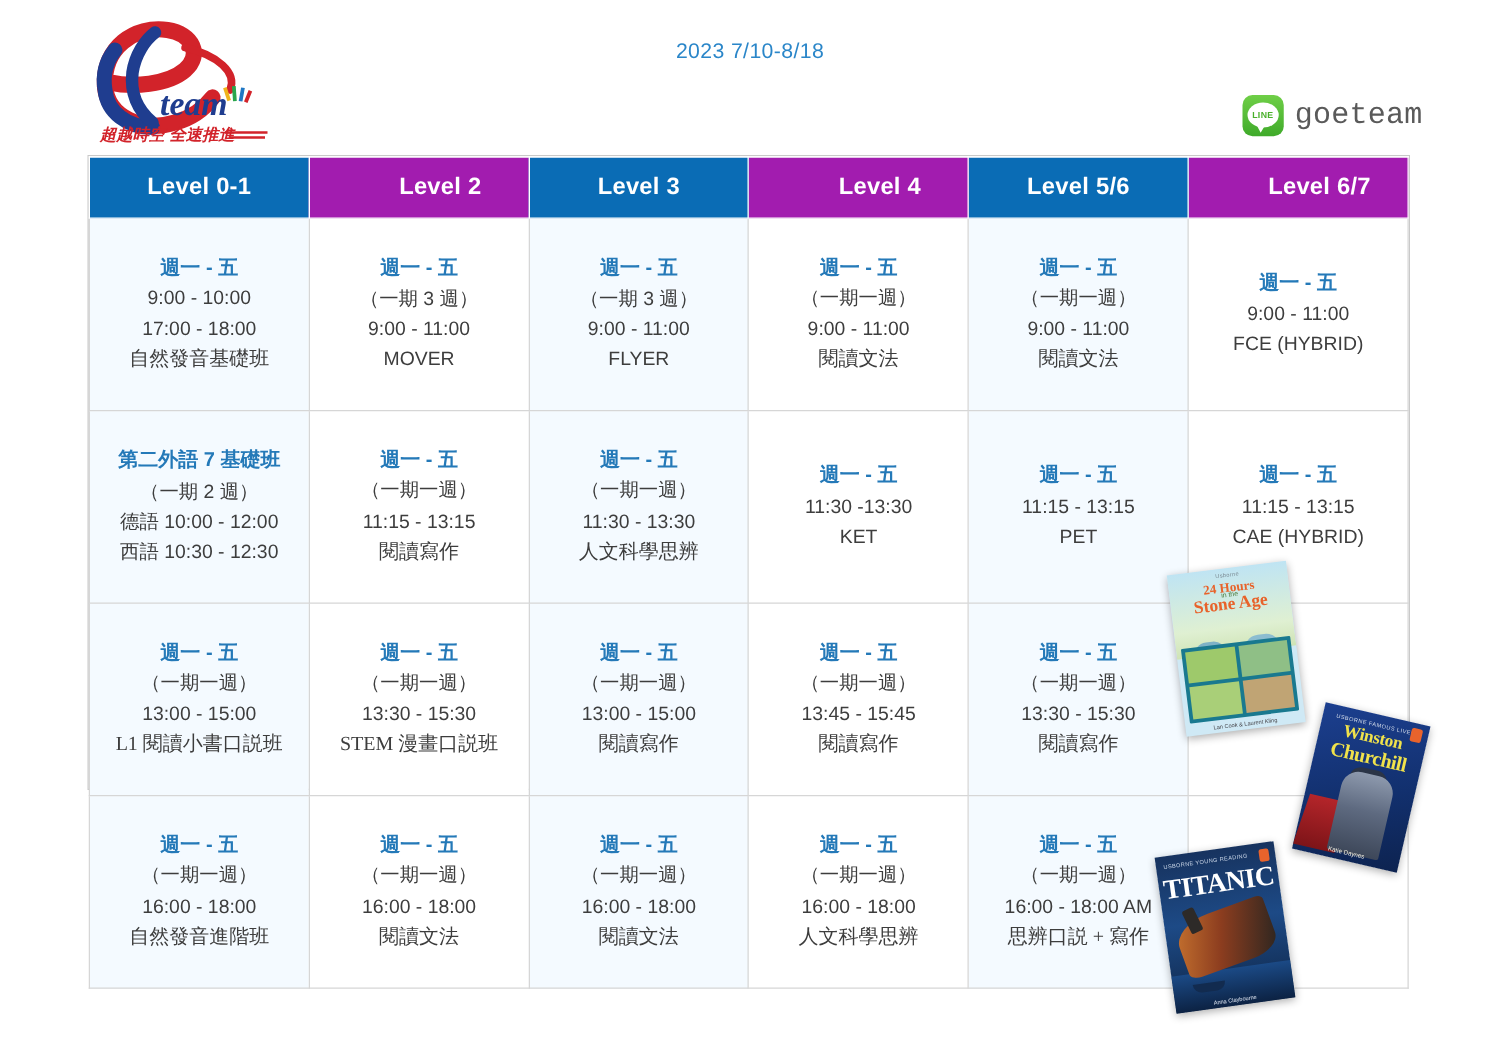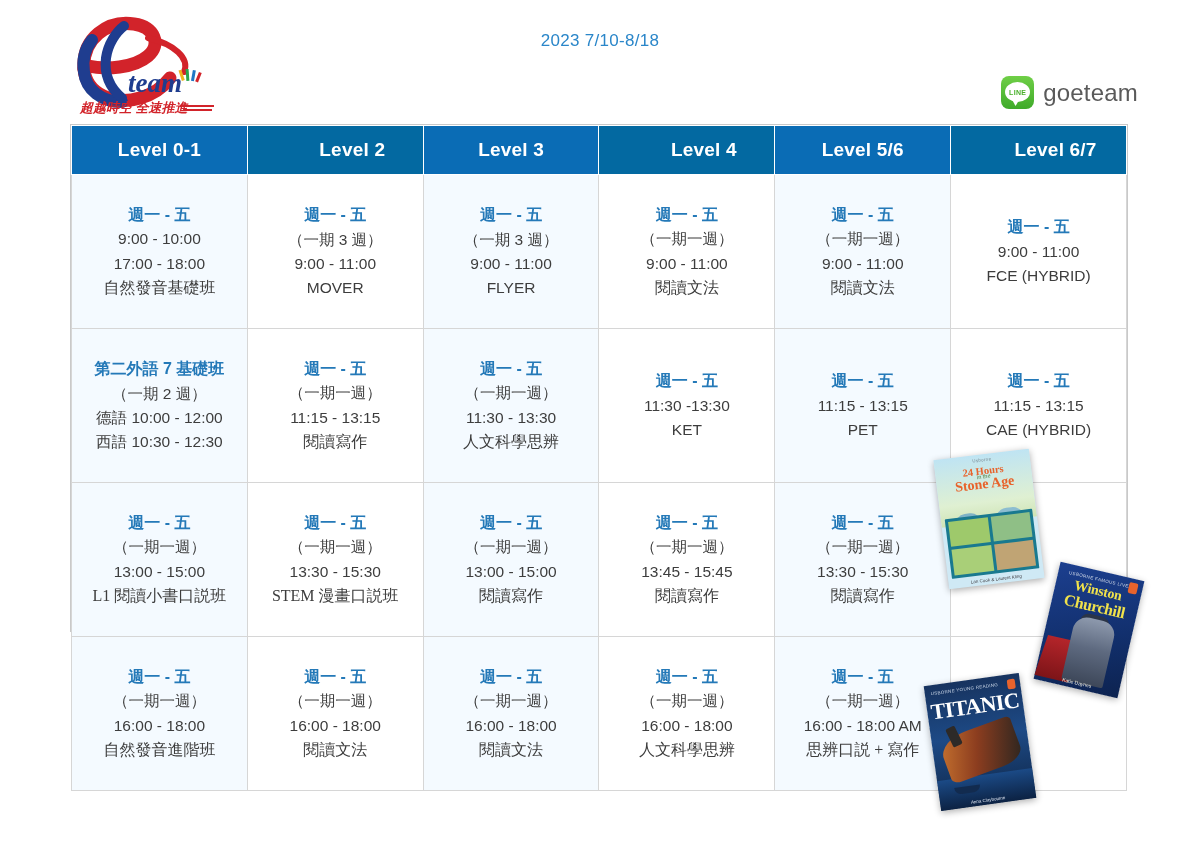--- a/index.html
+++ b/index.html
@@ -48,21 +48,21 @@
     border-left: 5px solid transparent;
     border-right: 3px solid transparent;
     border-top: 7px solid #fff;
     transform: rotate(8deg);
   }
   .line-bubble .word {
     position: absolute; left: 0; top: 0; width: 25px; height: 20px;
     display: flex; align-items: center; justify-content: center;
     font-size: 7px; font-weight: bold; color: #49b02b; letter-spacing: .3px;
   }
-  .line-name { font-size: 24px; color: #5a5a5a; letter-spacing: .2px; }
+  .line-name { font-size: 24px; color: #5a5a5a; letter-spacing: .2px; font-family: Liberation Mono, monospace; }
 
   
   .table-wrap {
     position: absolute; left: 70px; top: 124px;
     width: 1058px; height: 508px;
     border: 1px solid #c9c9c9;
   }
   table.schedule {
     width: 100%; height: 100%;
     border-collapse: collapse;
@@ -70,21 +70,21 @@
   }
   table.schedule th {
     height: 49px;
     color: #ffffff;
     font-size: 19px;
     font-weight: bold;
     letter-spacing: .2px;
     border: 1px solid #ffffff;
   }
   th.dark  { background: #0a6cb5; }
-  th.light { background: #0369a1; padding-left: 34px; }
+  th.light { background: #a21caf; padding-left: 34px; }
 
   table.schedule td {
     border: 1px solid #d6d6d6;
     vertical-align: middle;
     text-align: center;
     padding: 6px 4px;
     height: 154px;
   }
   td.tint  { background: #f4faff; }
   td.plain { background: #ffffff; }

